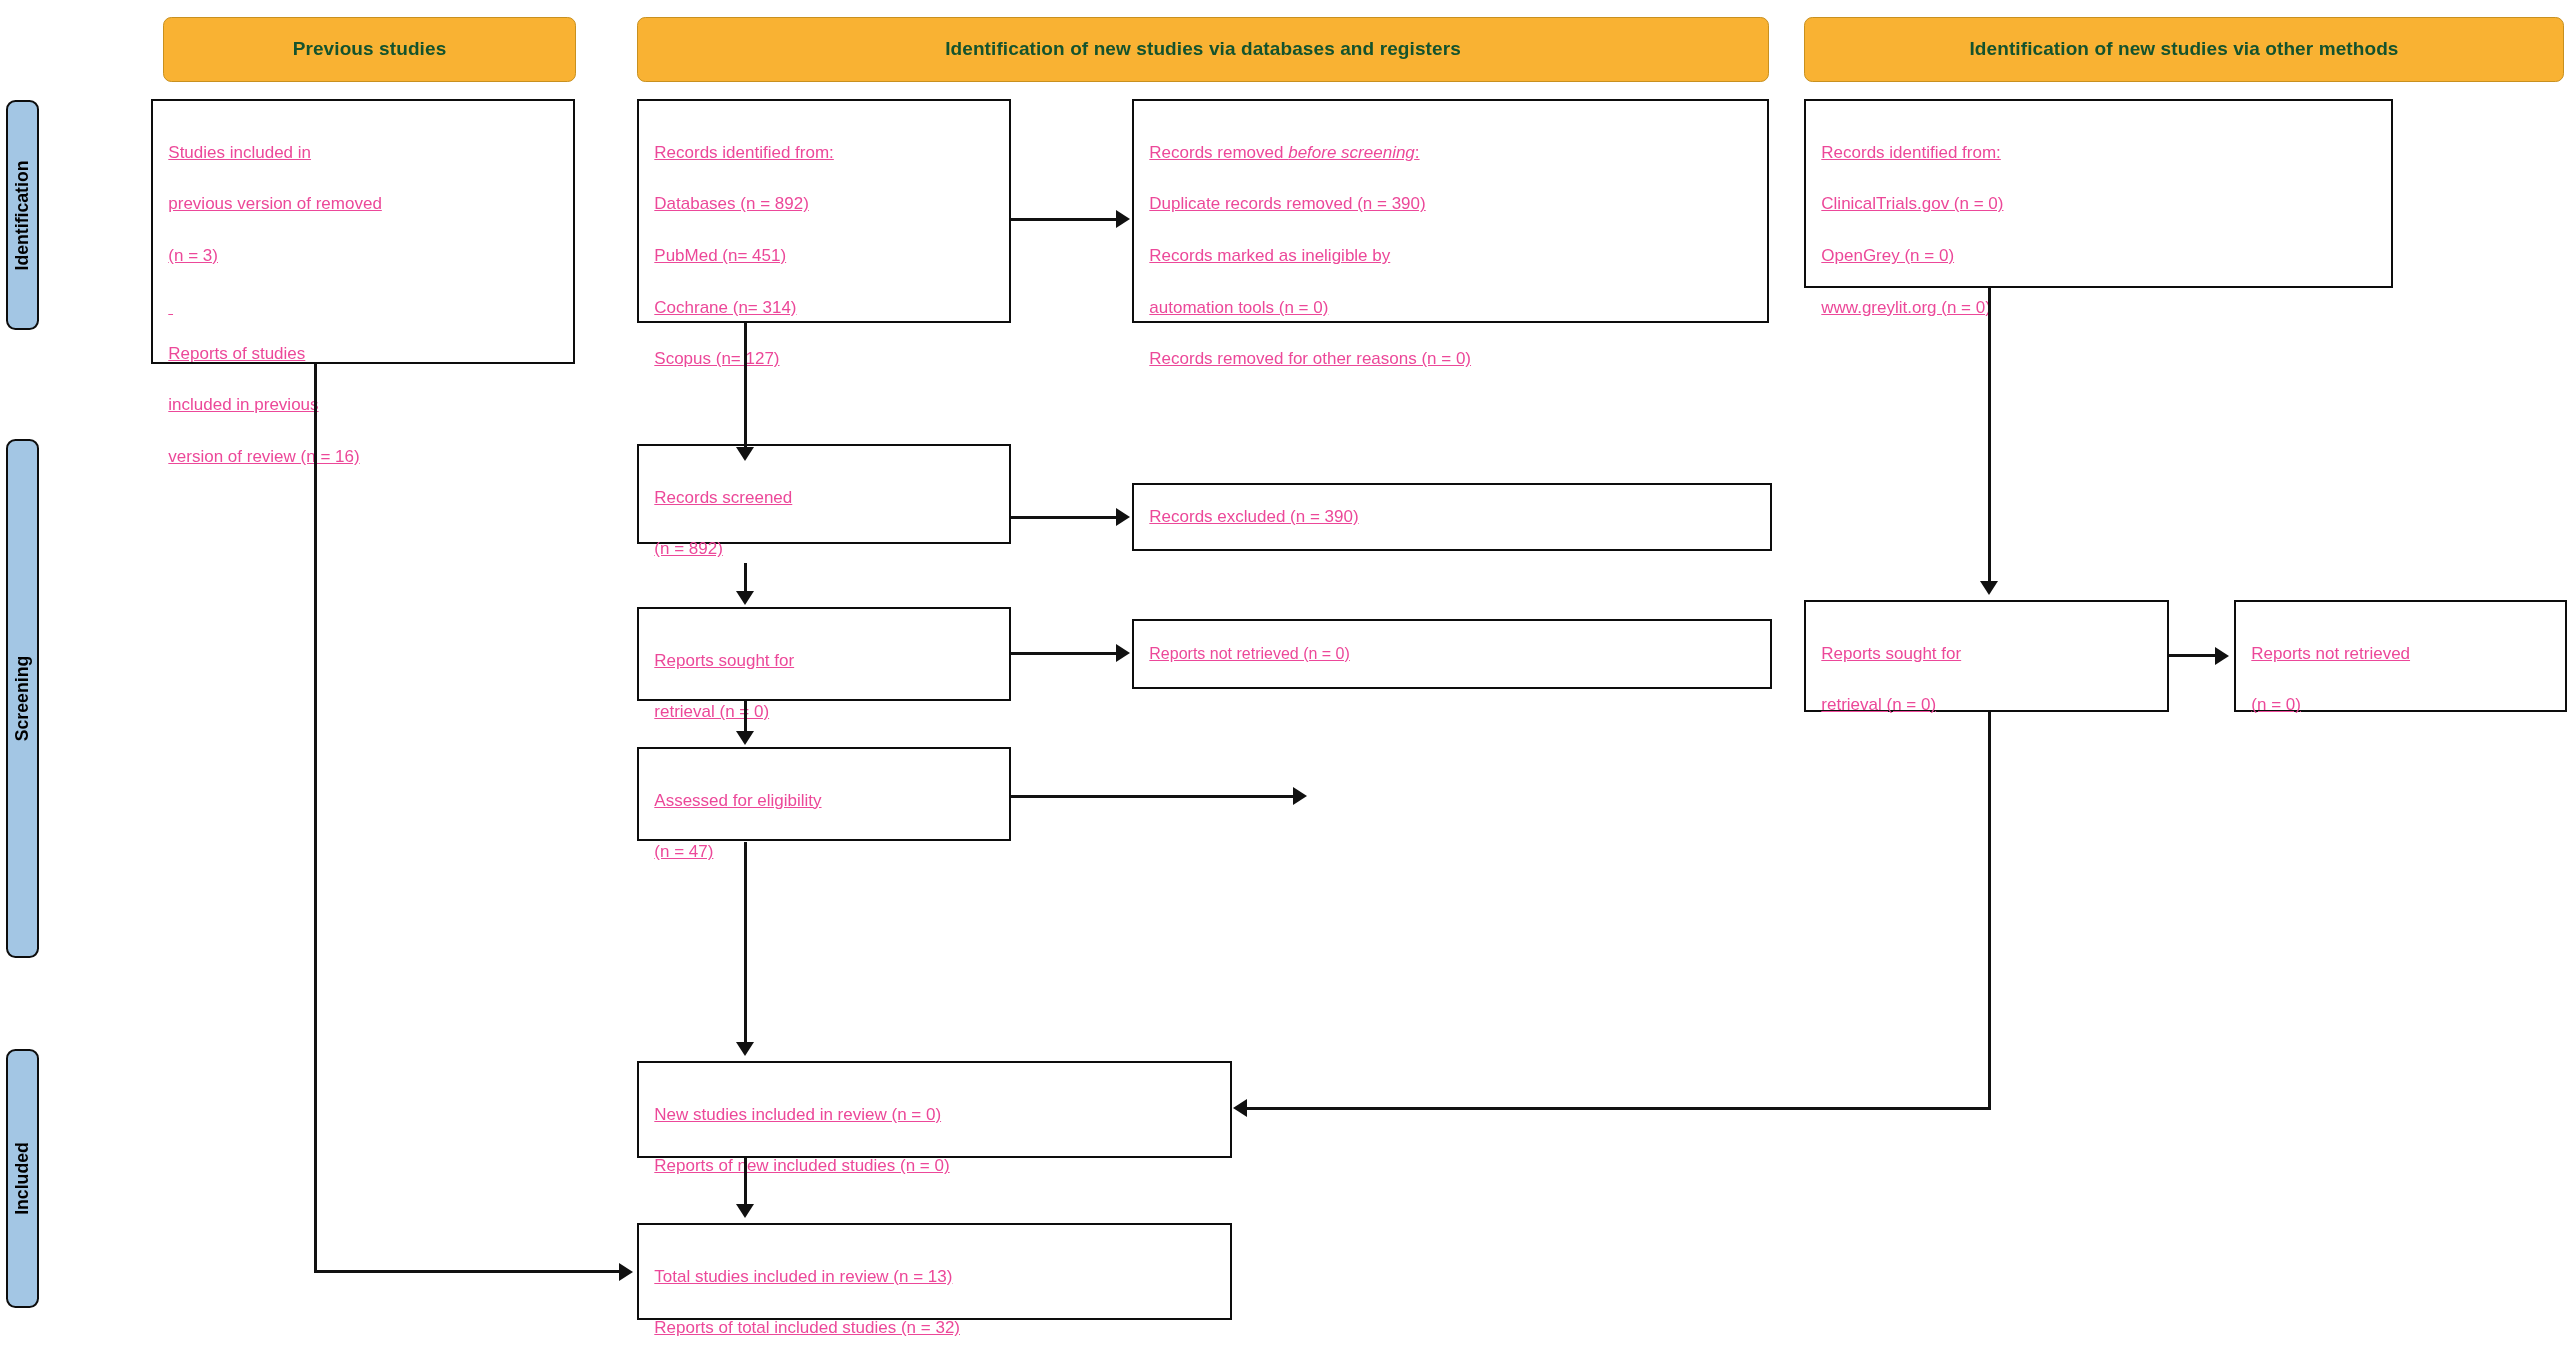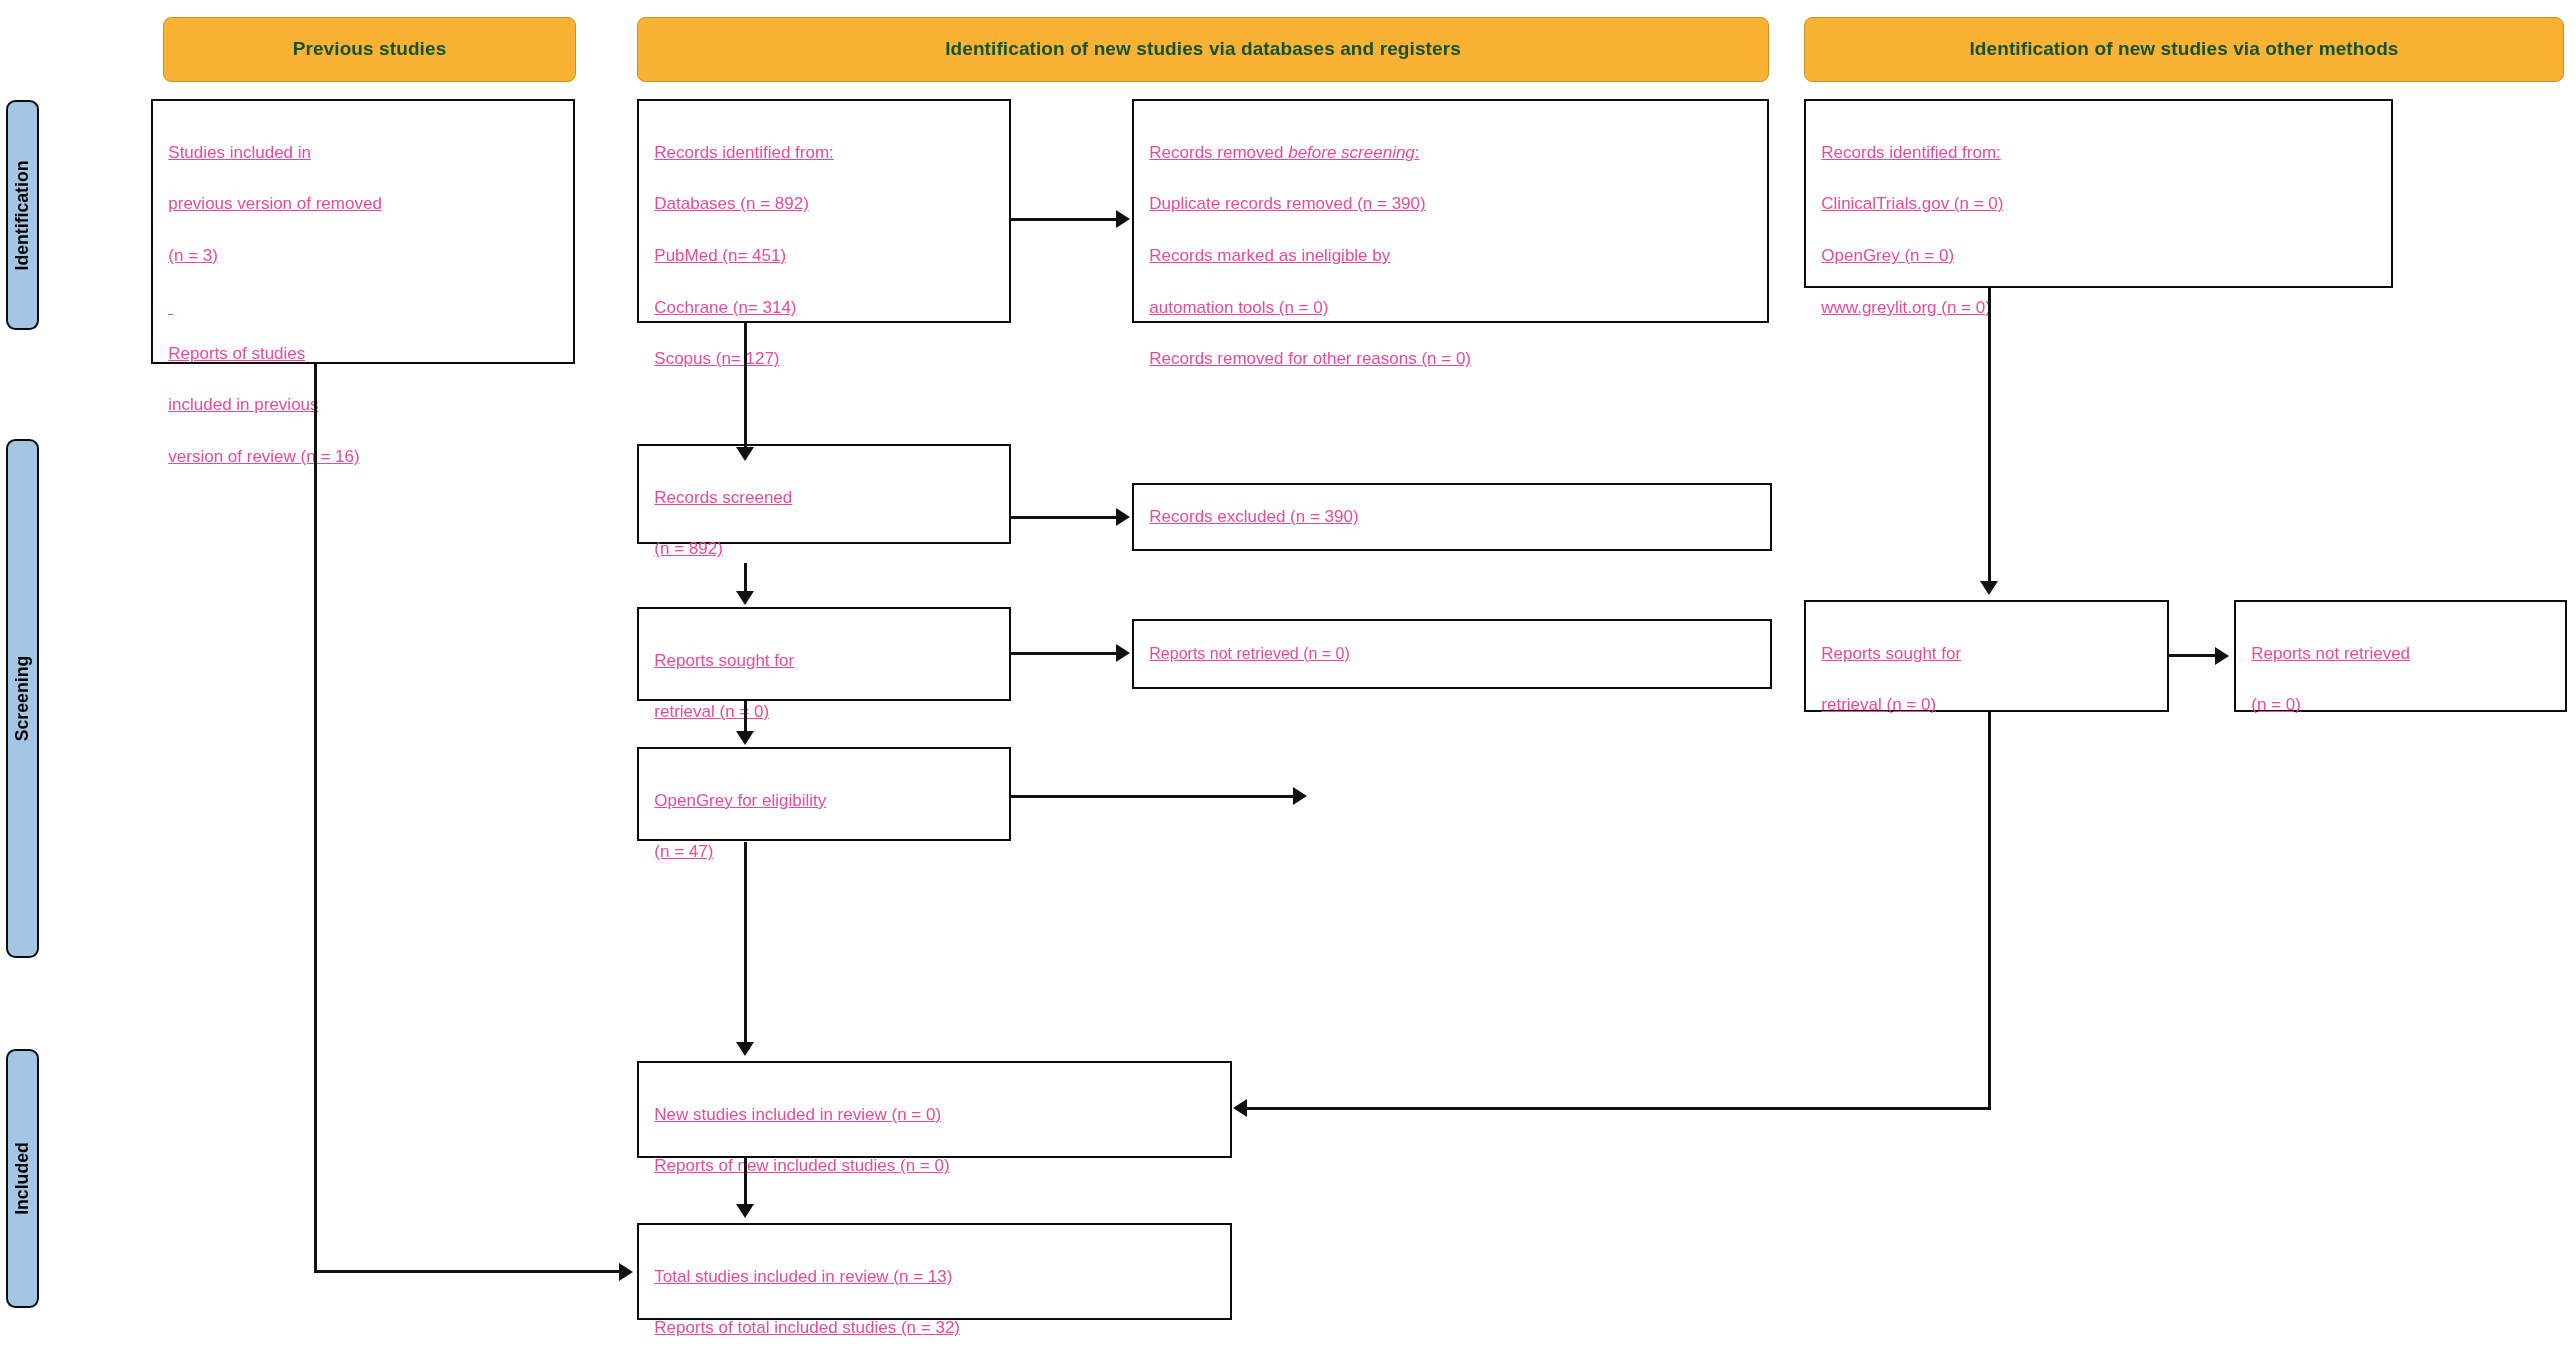--- a/index.html
+++ b/index.html
@@ -155,21 +155,21 @@
   </div>
 
   <div class="node box vcenter" style="left: 1132px; top: 619px; width: 640px; height: 70px; border-color: rgb(13, 13, 13);">
     <div class="lines" style="font-size:16px;padding-top:0;padding-bottom:0;">
       <span class="ln">Reports not retrieved (n =  0)</span>
     </div>
   </div>
 
   <div class="node box" style="left: 637px; top: 747px; width: 374px; height: 94px; border-color: rgb(13, 13, 13);">
     <div class="lines" style="font-size:17px;">
-      <span class="ln">OpenGrey for eligibility</span>
+      <span class="ln">Assessed for eligibility</span>
       <span class="ln">(n =  47)</span>
     </div>
   </div>
 
 
   <div class="node box" style="left: 1804px; top: 600px; width: 365px; height: 112px; border-color: rgb(13, 13, 13);">
     <div class="lines" style="font-size:17px;">
       <span class="ln">Reports sought for</span>
       <span class="ln">retrieval (n = 0)</span>
     </div>

